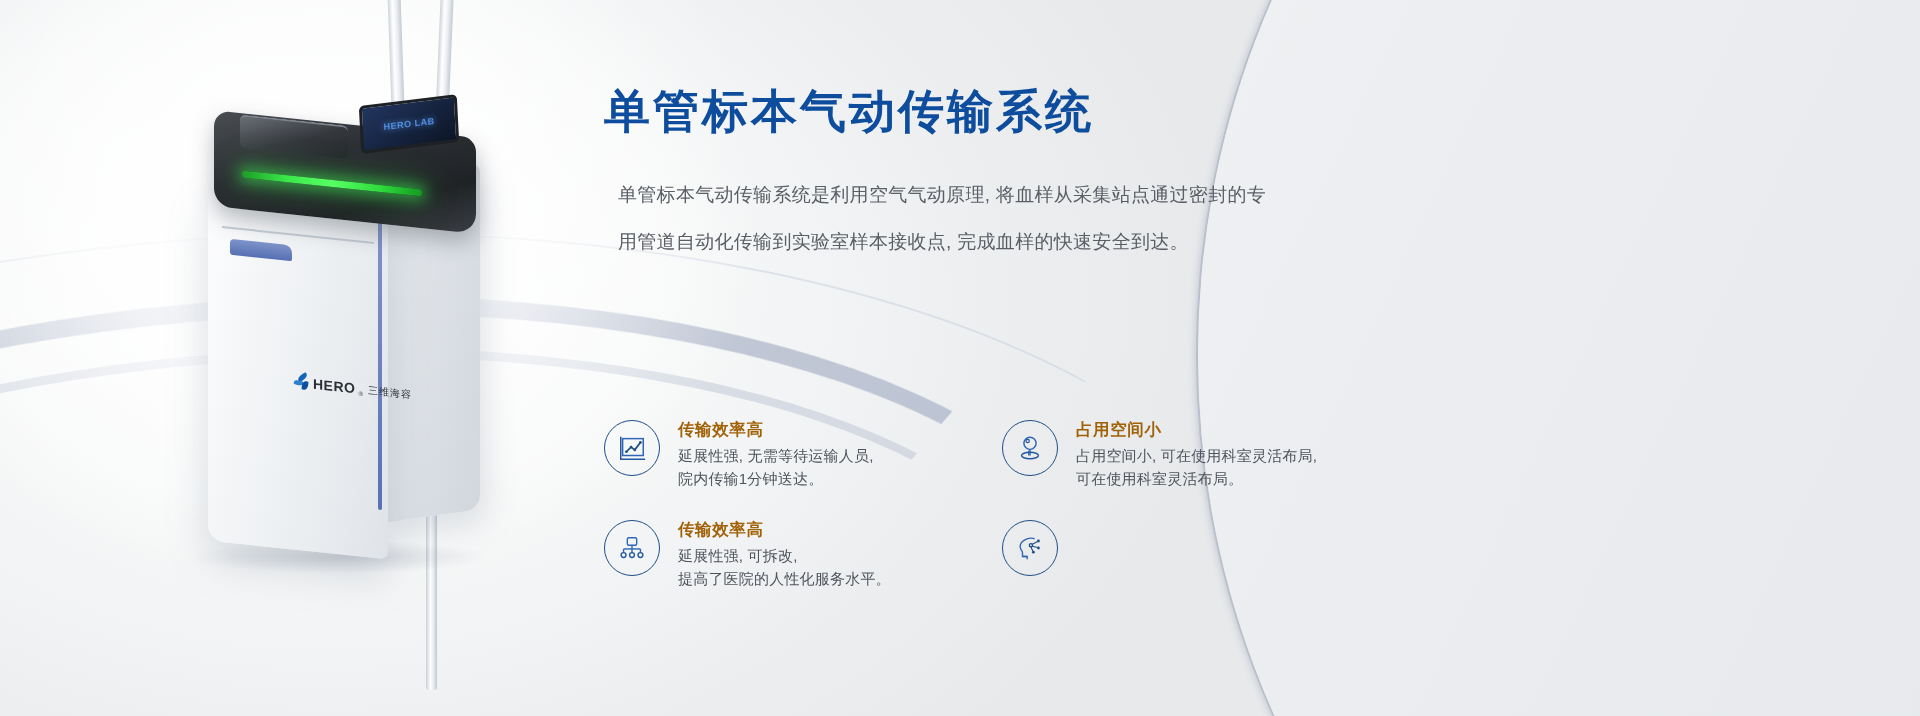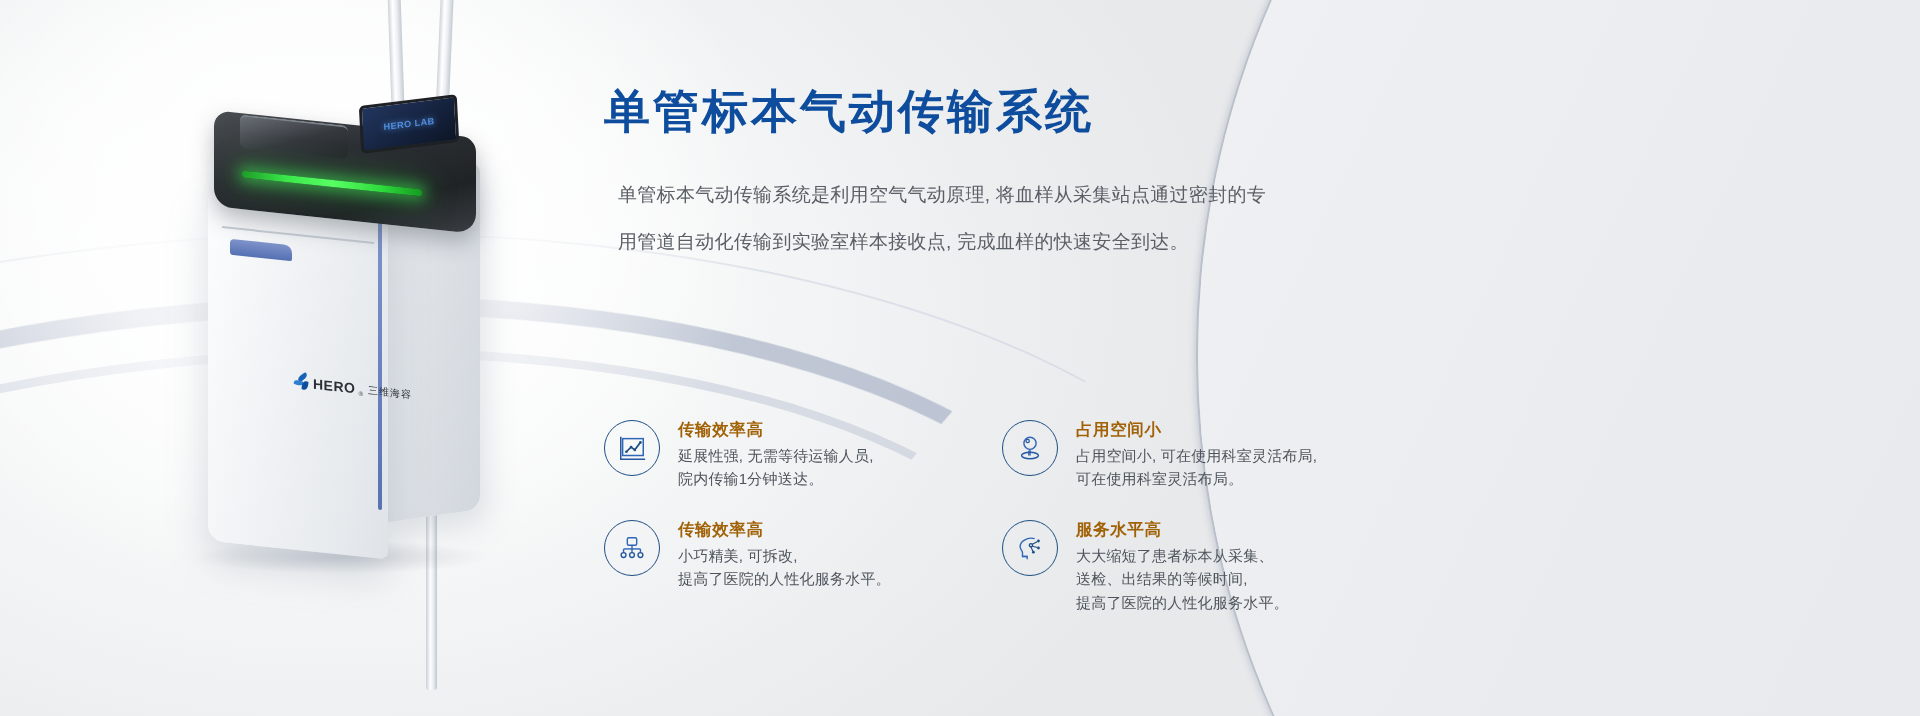--- a/index.html
+++ b/index.html
@@ -313,39 +313,33 @@
           <path d="M16 13 V17" stroke="#2f66b5"></path>
           <path d="M7 17 H25" stroke="#2f66b5"></path>
           <path d="M7 17 V21 M16 17 V21 M25 17 V21" stroke="#2f66b5"></path>
           <circle cx="7" cy="23.5" r="2.6" stroke="#2558a0"></circle>
           <circle cx="16" cy="23.5" r="2.6" stroke="#2558a0"></circle>
           <circle cx="25" cy="23.5" r="2.6" stroke="#2558a0"></circle>
         </svg>
       </div>
       <div class="f-text">
         <div class="f-title">传输效率高</div>
-        <div class="f-desc">小巧精美, 可拆改,</div>
+        <div class="f-desc">延展性强, 可拆改,</div>
         <div class="f-desc">提高了医院的人性化服务水平。</div>
       </div>
     </div>
 
     <div class="feature">
       <div class="f-icon">
         <svg width="30" height="30" viewBox="0 0 32 32" fill="none" stroke="#2558a0" stroke-width="1.5">
           <path d="M21 6 C13 4 5 9 5.5 15 C5.8 18 8 19 8 21 V25 H13 V28" stroke="#2f66b5" fill="none"></path>
           <path d="M8 25 H13" stroke="#2f66b5"></path>
           <circle cx="17" cy="13" r="1.7" stroke="#1d4f86"></circle>
           <path d="M18.6 12 L24 9 M18.5 14.2 L24 15.5 M17 14.7 L19 19.5" stroke="#1d4f86" stroke-width="1.2"></path>
           <circle cx="25" cy="8.5" r="1.5" fill="#1d4f86" stroke="none"></circle>
           <circle cx="25" cy="16" r="1.5" fill="#1d4f86" stroke="none"></circle>
           <circle cx="19.6" cy="20.4" r="1.5" fill="#1d4f86" stroke="none"></circle>
         </svg>
       </div>
-      <div class="f-text">
-        <div class="f-title">服务水平高</div>
-        <div class="f-desc">大大缩短了患者标本从采集、</div>
-        <div class="f-desc">送检、出结果的等候时间,</div>
-        <div class="f-desc">提高了医院的人性化服务水平。</div>
-      </div>
     </div>
 
   </div>
 </div>
 
 </body></html>

